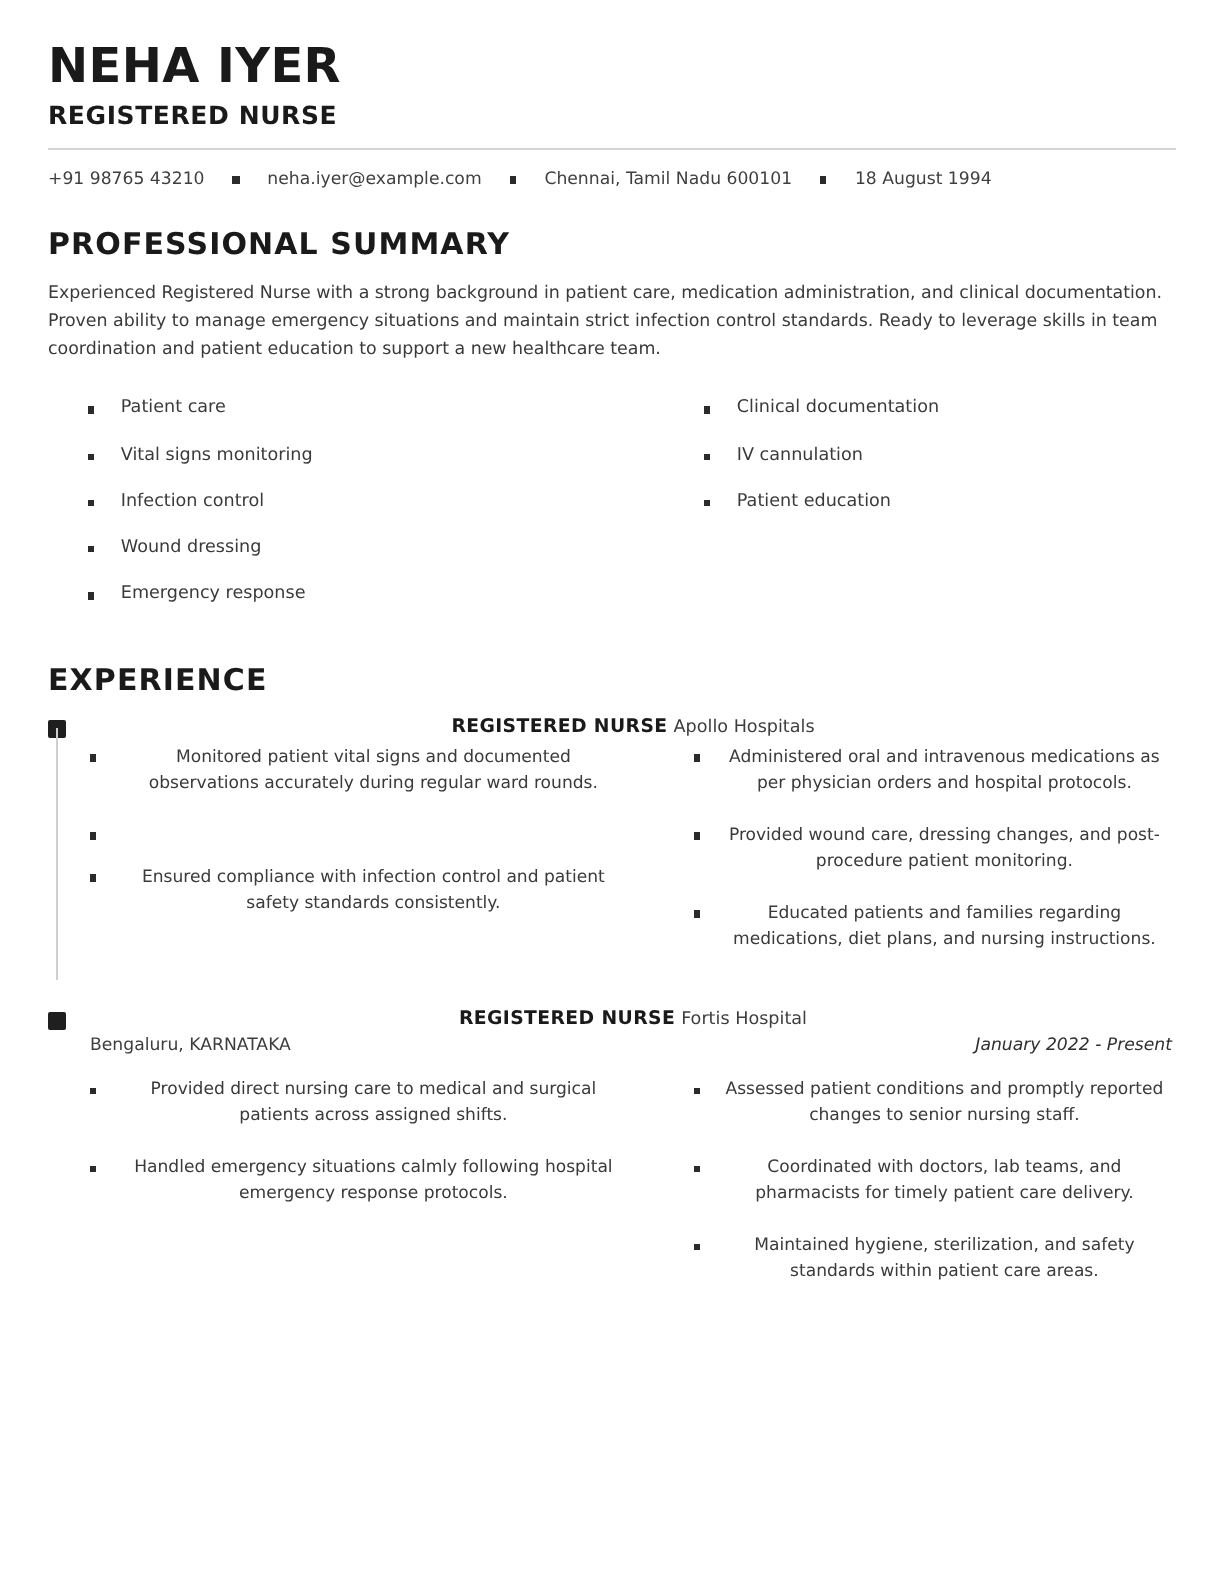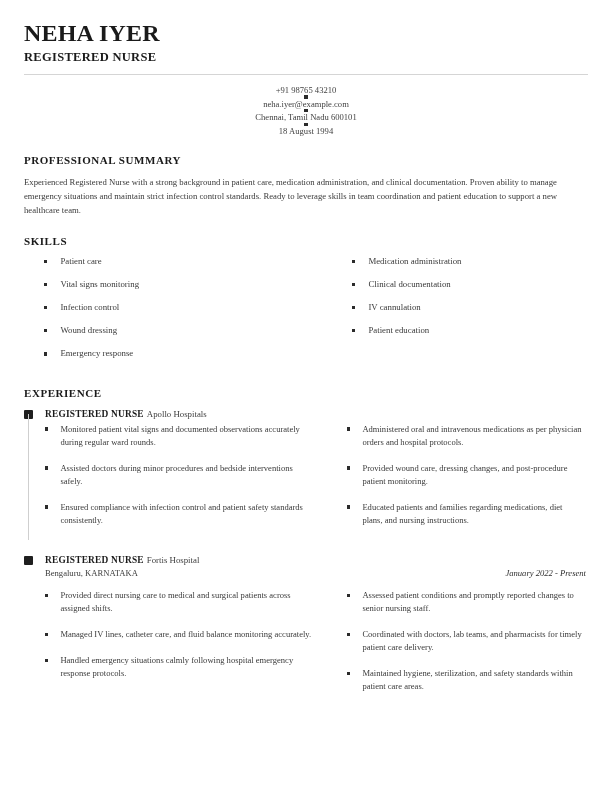--- a/index.html
+++ b/index.html
@@ -13,21 +13,20 @@
     font-family: "DejaVu Sans", sans-serif;
     color: #3a3a3a;
     overflow: hidden;
   }
   .page {
     position: relative;
     width: 612px;
     height: 792px;
     box-sizing: border-box;
     padding: 20px 24px 0 24px;
-    font-family: Liberation Serif, serif;
   }
 
   
   .name {
     font-size: 24px;
     font-weight: bold;
     color: #1a1a1a;
     letter-spacing: 0.2px;
     line-height: 1.12;
     margin: 0 0 3px 0;
@@ -45,36 +44,35 @@
     margin: 0 0 10px 0;
   }
   .contact-row {
     display: flex;
     align-items: center;
     flex-wrap: nowrap;
     font-size: 8.6px;
     color: #3f3f3f;
     line-height: 1.2;
     margin-bottom: 18px;
-    flex-direction: column;
   }
   .contact-item { white-space: nowrap; }
   .sep {
     display: inline-block;
     width: 3.4px;
     height: 3.4px;
     background: #2b2b2b;
     margin: 0 14px;
     flex: none;
   }
 
   
   .section { margin-bottom: 0; }
   .section-heading {
-    font-size: 11px;
+    font-size: 15px;
     font-weight: bold;
     color: #1a1a1a;
     letter-spacing: 0.55px;
     margin: 0 0 9px 0;
   }
   .summary-text {
     font-size: 8.7px;
     line-height: 1.62;
     color: #3a3a3a;
     margin: 0 0 17px 0;
@@ -100,21 +98,21 @@
   .sq-bullet {
     width: 3.4px;
     height: 3.4px;
     background: #2b2b2b;
     flex: none;
     margin-top: 4px;
     margin-right: 13px;
   }
 
   
-  .exp-wrap { position: relative; }
+  .exp-wrap { position: relative; text-align: center; }
   .exp-entry {
     position: relative;
     padding-left: 21px;
     margin-bottom: 14px;
   }
   .exp-entry:last-child { margin-bottom: 0; }
   .timeline-line {
     position: absolute;
     left: 4.2px;
     top: 6px;
@@ -201,21 +199,20 @@
       <span class="contact-item">18 August 1994</span>
     </div>
   </div>
 
   <div class="section">
     <div class="section-heading">PROFESSIONAL SUMMARY</div>
     <p class="summary-text">Experienced Registered Nurse with a strong background in patient care, medication administration, and clinical documentation. Proven ability to manage emergency situations and maintain strict infection control standards. Ready to leverage skills in team coordination and patient education to support a new healthcare team.</p>
   </div>
 
   <div class="section">
-    <div class="section-heading">SKILLS</div>
     <div class="skills-grid">
       <div class="skills-col">
         <div class="skill-item">
           <span class="sq-bullet"></span>
           <span>Patient care</span>
         </div>
         <div class="skill-item">
           <span class="sq-bullet"></span>
           <span>Vital signs monitoring</span>
         </div>
@@ -226,24 +223,20 @@
         <div class="skill-item">
           <span class="sq-bullet"></span>
           <span>Wound dressing</span>
         </div>
         <div class="skill-item">
           <span class="sq-bullet"></span>
           <span>Emergency response</span>
         </div>
       </div>
       <div class="skills-col">
-        <div class="skill-item">
-          <span class="sq-bullet"></span>
-          <span>Medication administration</span>
-        </div>
         <div class="skill-item">
           <span class="sq-bullet"></span>
           <span>Clinical documentation</span>
         </div>
         <div class="skill-item">
           <span class="sq-bullet"></span>
           <span>IV cannulation</span>
         </div>
         <div class="skill-item">
           <span class="sq-bullet"></span>
@@ -265,21 +258,20 @@
           <span class="exp-job-title">REGISTERED NURSE</span><span class="exp-company">Apollo Hospitals</span>
         </div>
         <div class="exp-bullets-grid">
           <div class="bullet-col left">
             <div class="bullet-item">
               <span class="sq-bullet"></span>
               <span>Monitored patient vital signs and documented observations accurately during regular ward rounds.</span>
             </div>
             <div class="bullet-item">
               <span class="sq-bullet"></span>
-              <span>Assisted doctors during minor procedures and bedside interventions safely.</span>
             </div>
             <div class="bullet-item">
               <span class="sq-bullet"></span>
               <span>Ensured compliance with infection control and patient safety standards consistently.</span>
             </div>
           </div>
           <div class="bullet-col right">
             <div class="bullet-item">
               <span class="sq-bullet"></span>
               <span>Administered oral and intravenous medications as per physician orders and hospital protocols.</span>
@@ -307,24 +299,20 @@
           <span class="exp-dates">January 2022 - Present</span>
         </div>
         <div class="exp-bullets-grid">
           <div class="bullet-col left">
             <div class="bullet-item">
               <span class="sq-bullet"></span>
               <span>Provided direct nursing care to medical and surgical patients across assigned shifts.</span>
             </div>
             <div class="bullet-item">
               <span class="sq-bullet"></span>
-              <span>Managed IV lines, catheter care, and fluid balance monitoring accurately.</span>
-            </div>
-            <div class="bullet-item">
-              <span class="sq-bullet"></span>
               <span>Handled emergency situations calmly following hospital emergency response protocols.</span>
             </div>
           </div>
           <div class="bullet-col right">
             <div class="bullet-item">
               <span class="sq-bullet"></span>
               <span>Assessed patient conditions and promptly reported changes to senior nursing staff.</span>
             </div>
             <div class="bullet-item">
               <span class="sq-bullet"></span>

